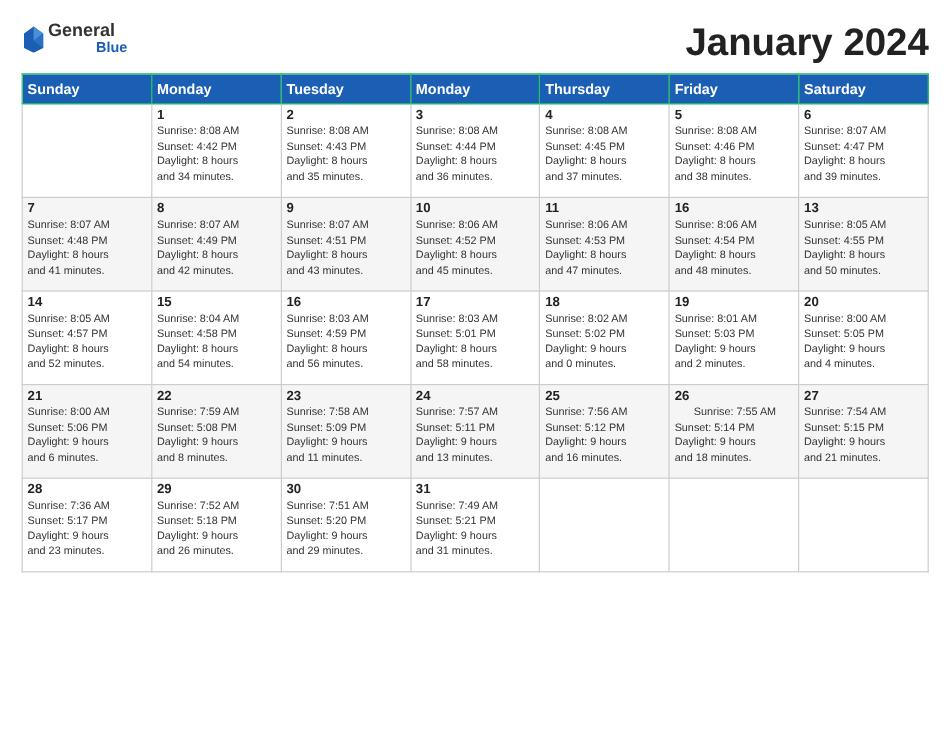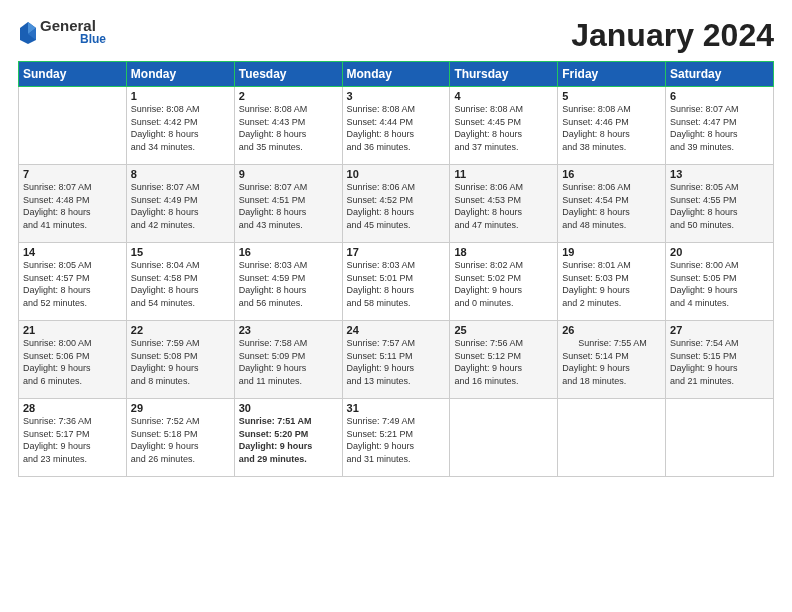--- a/index.html
+++ b/index.html
@@ -256,21 +256,21 @@
         </tr>
         <tr>
           <td><span class="day-number">28</span><span class="day-info" style="white-space: pre-line;">Sunrise: 7:36 AM
 Sunset: 5:17 PM
 Daylight: 9 hours
 and 23 minutes.</span></td>
           <td><span class="day-number">29</span><span class="day-info" style="white-space: pre-line;">Sunrise: 7:52 AM
 Sunset: 5:18 PM
 Daylight: 9 hours
 and 26 minutes.</span></td>
-          <td><span class="day-number">30</span><span class="day-info" style="white-space: pre-line; font-weight: bold;">Sunrise: 7:51 AM
+          <td><span class="day-number">30</span><span class="day-info" style="white-space: pre-line;">Sunrise: 7:51 AM
 Sunset: 5:20 PM
 Daylight: 9 hours
 and 29 minutes.</span></td>
           <td><span class="day-number">31</span><span class="day-info" style="white-space: pre-line;">Sunrise: 7:49 AM
 Sunset: 5:21 PM
 Daylight: 9 hours
 and 31 minutes.</span></td>
           <td class="empty-cell"></td>
           <td class="empty-cell"></td>
           <td class="empty-cell"></td>

